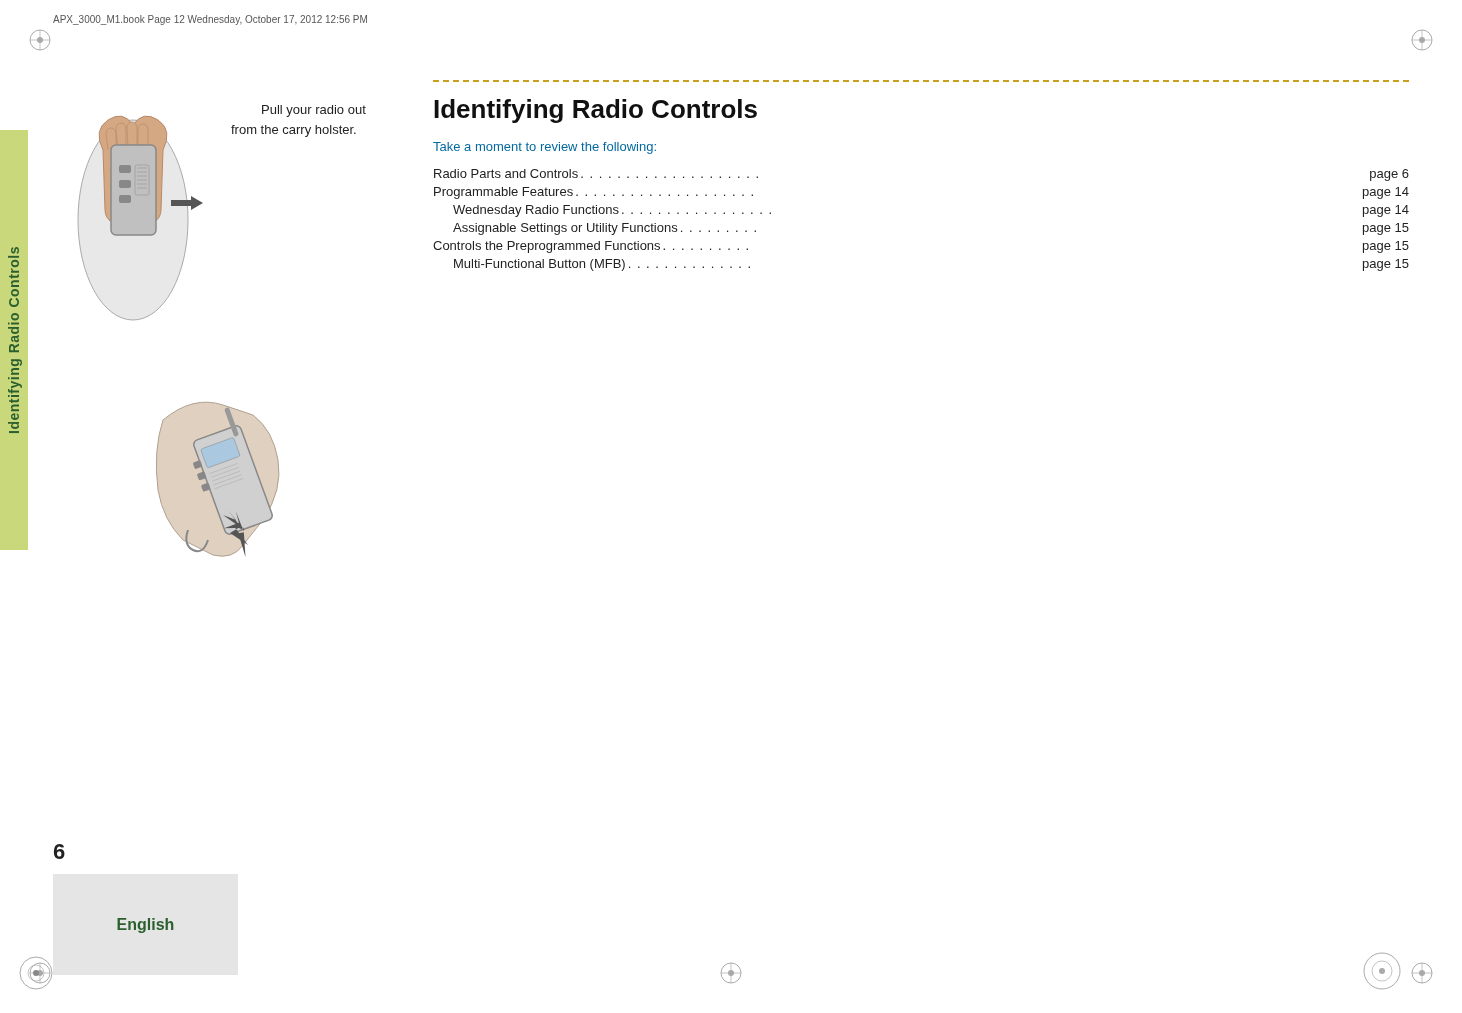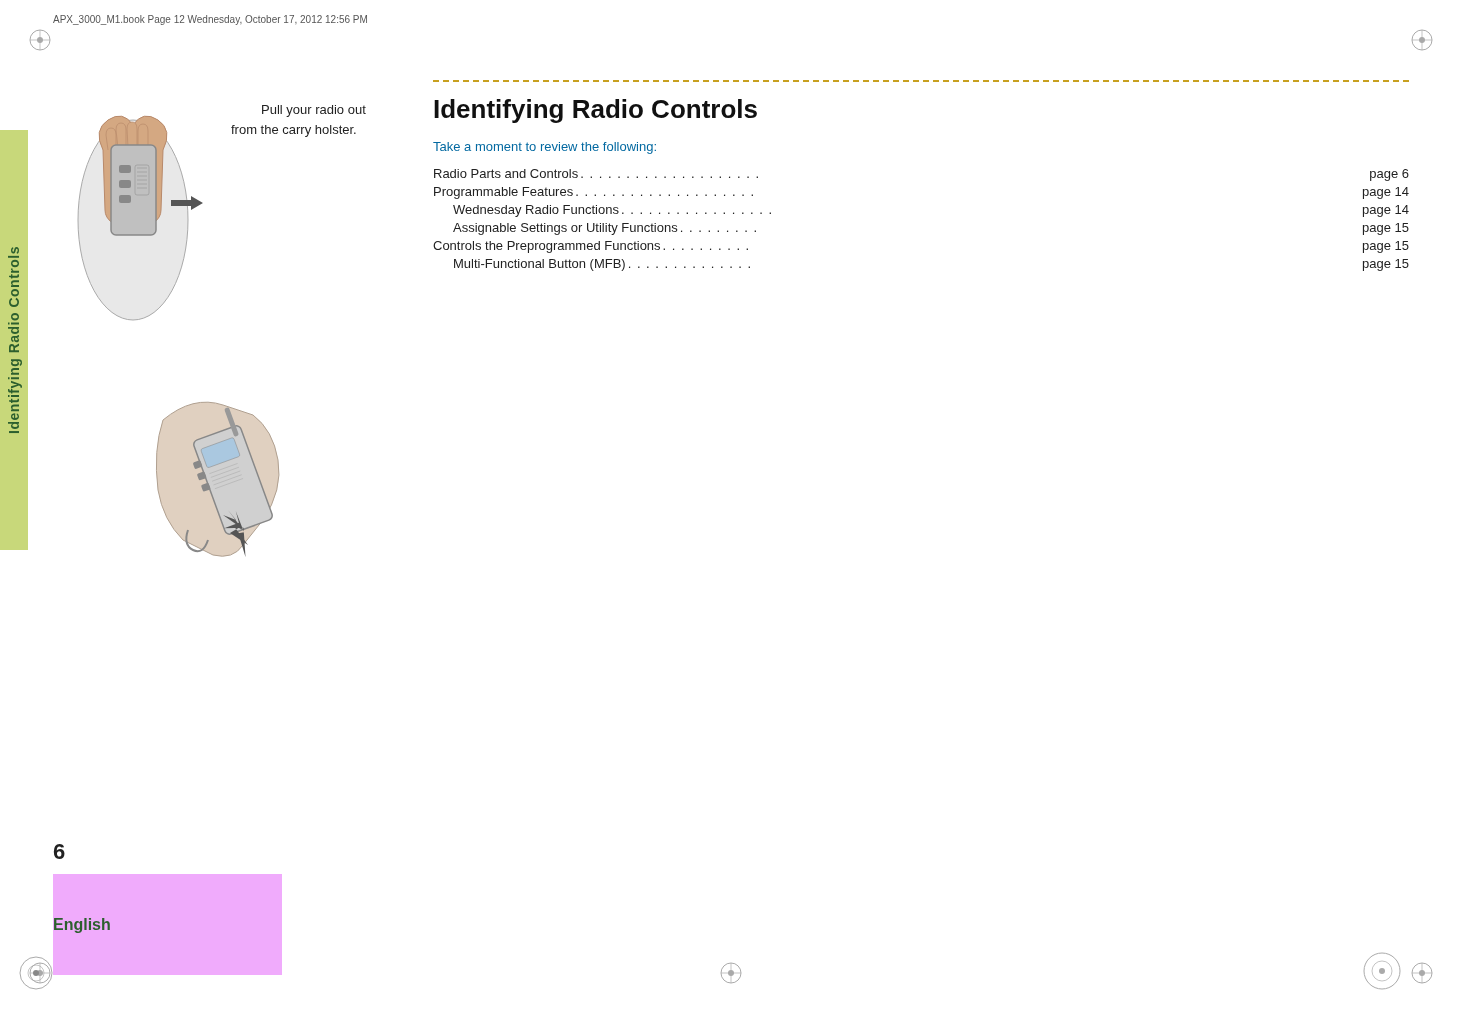--- a/index.html
+++ b/index.html
@@ -32,25 +32,26 @@
       white-space: nowrap;
       transform: rotate(-90deg);
       letter-spacing: 0.5px;
     }
 
     
     .bottom-tab {
       position: absolute;
       left: 53px;
       bottom: 38px;
-      width: 229px;
+      width: 185px;
       height: 101px;
-      background: #f0abfc;
+      background: #e5e5e5;
       display: flex;
       align-items: center;
+      justify-content: center;
     }
     .bottom-tab-text {
       color: #2c5f2e;
       font-size: 16px;
       font-weight: bold;
     }
 
     
     .page-number {
       position: absolute;

